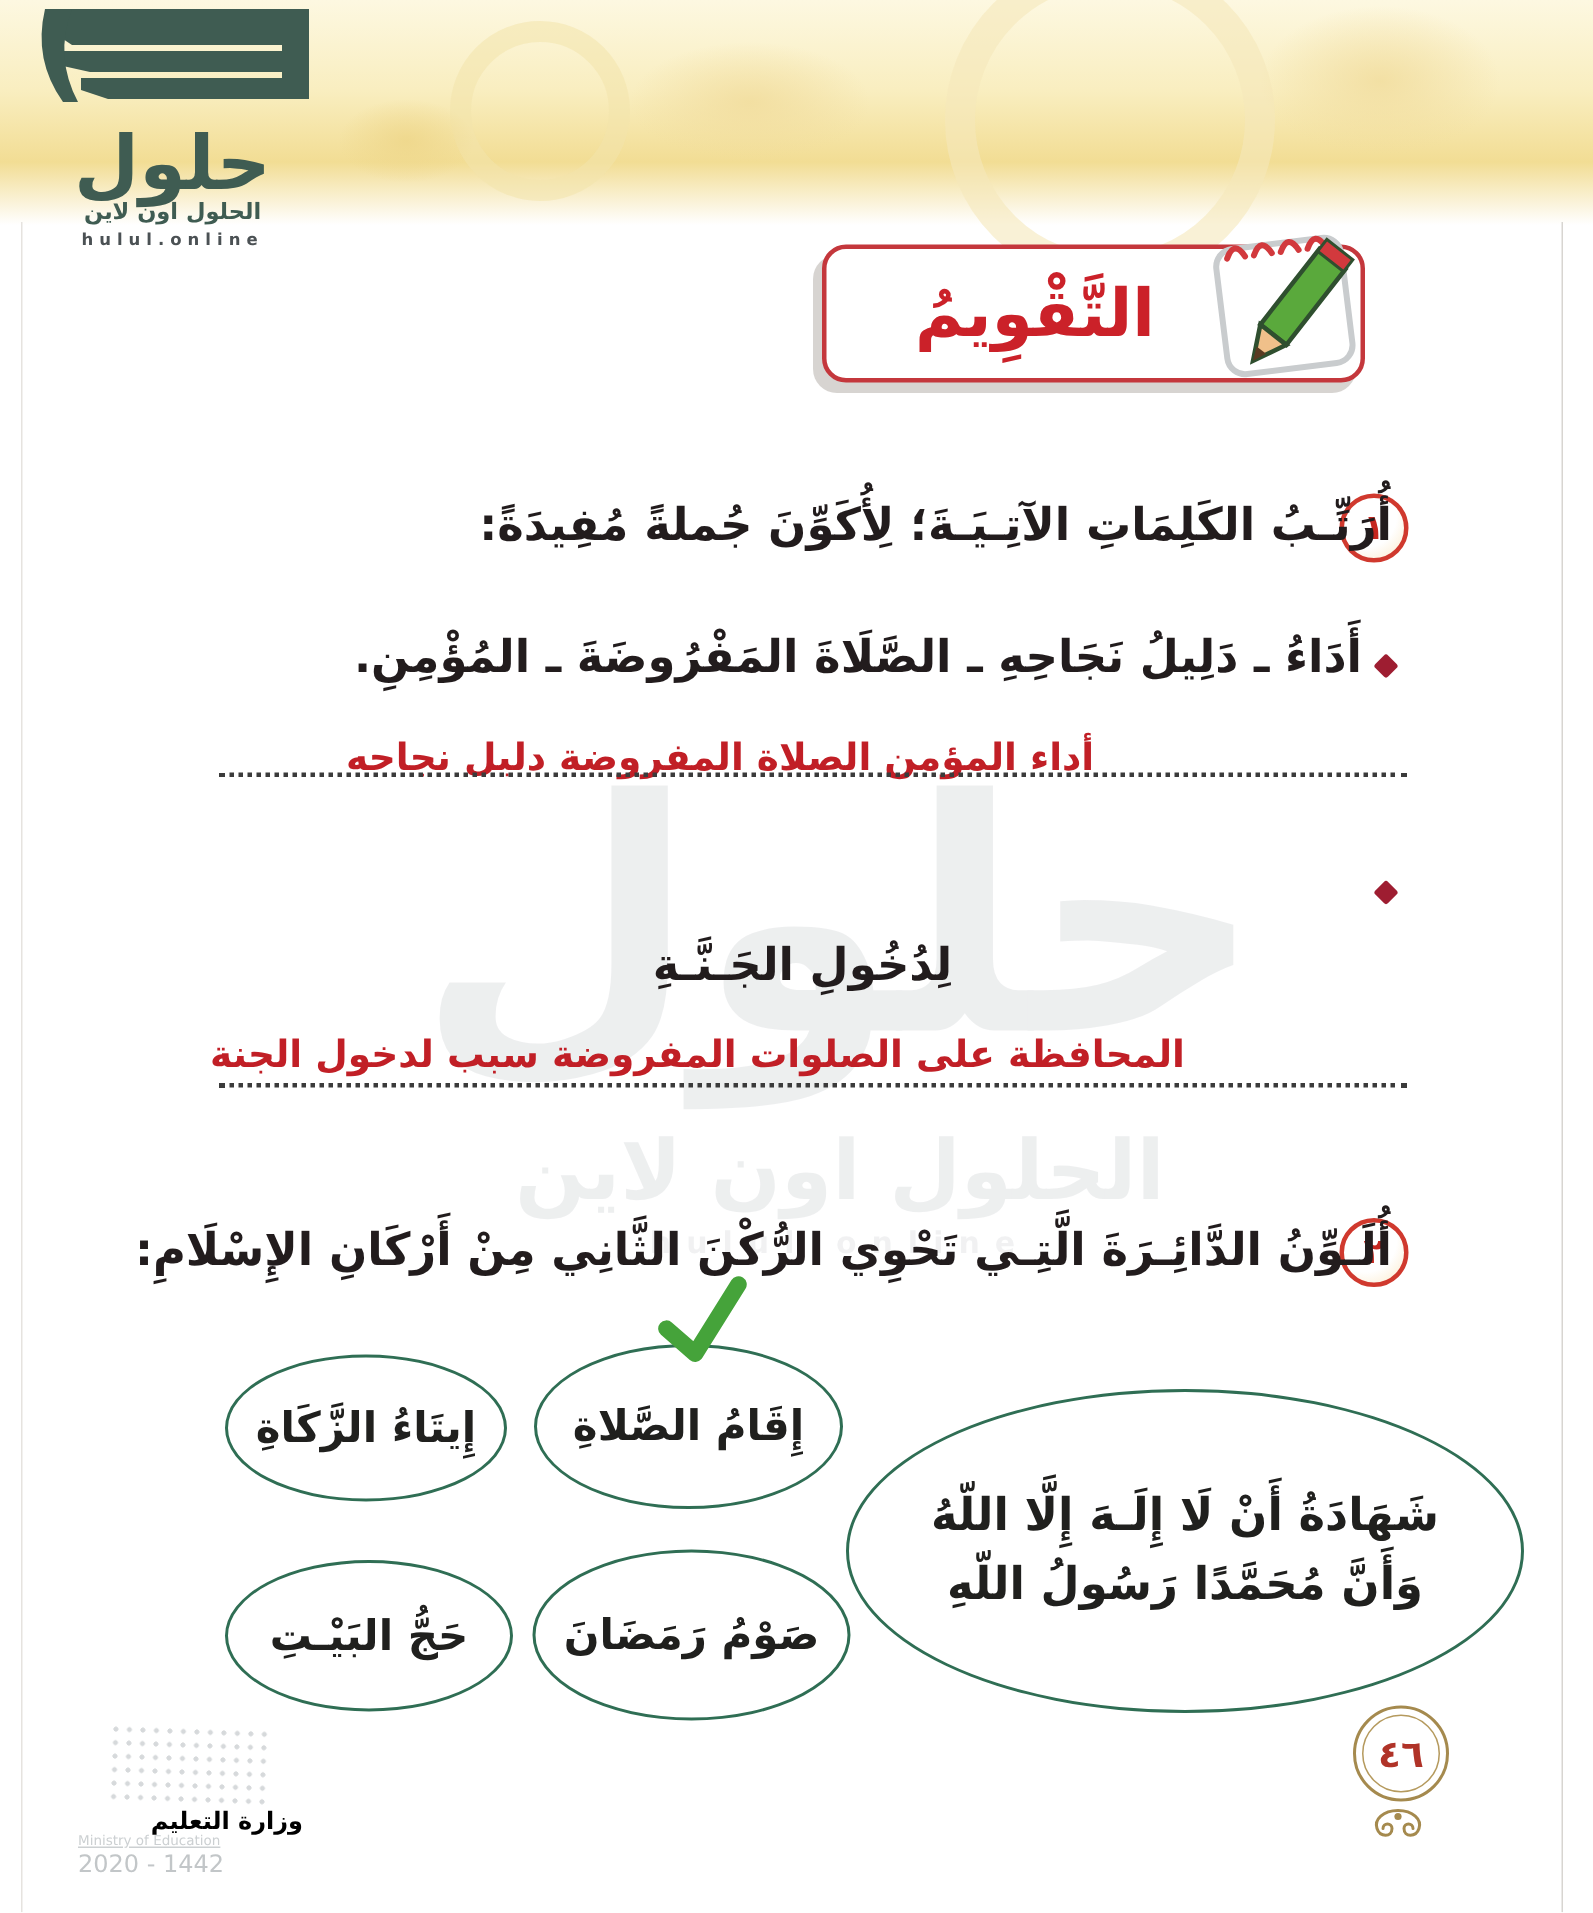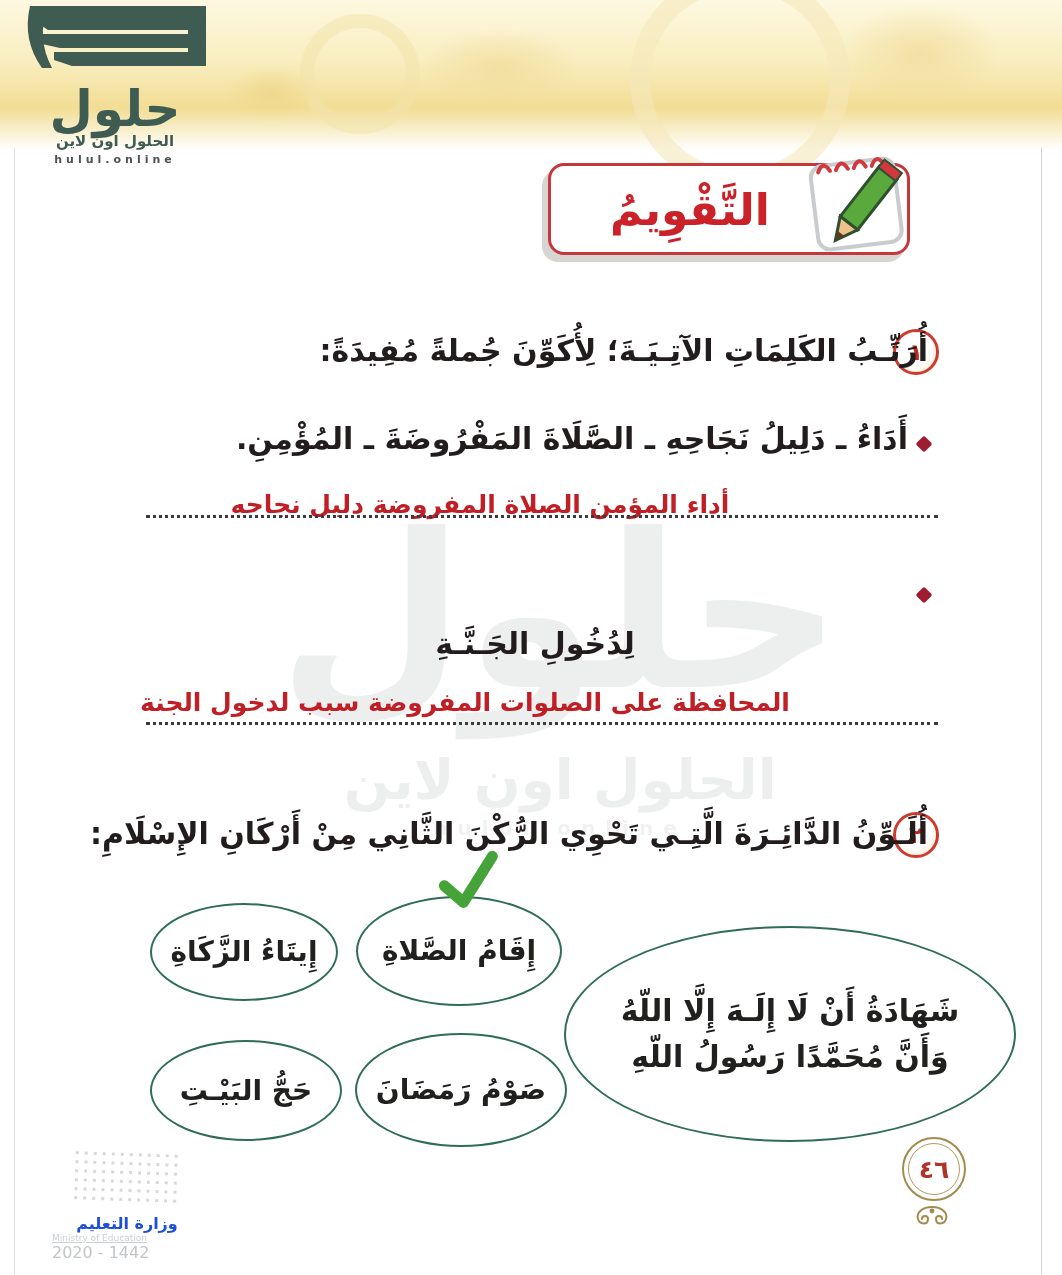--- a/index.html
+++ b/index.html
@@ -53,21 +53,21 @@
   
   .pagenum{position:absolute;left:902px;top:1137px;width:60px;height:60px;border:2px solid #a58a4e;border-radius:50%;
     display:flex;align-items:center;justify-content:center;z-index:4;}
   .pagenum .inner{width:50px;height:50px;border:1px solid #b59a5e;border-radius:50%;display:flex;align-items:center;justify-content:center;
     font-size:25px;font-weight:bold;color:#b03328;}
   .flourish{position:absolute;left:898px;top:1203px;z-index:4;}
 
   .ministry{position:absolute;left:52px;top:1150px;width:150px;z-index:4;}
   .ministry .pattern{width:110px;height:52px;margin:0 auto;
     background-image:radial-gradient(#d6d9db 1.6px,transparent 1.7px);background-size:9px 9px;transform:rotate(2deg);}
-  .ministry .ar{font-size:16px;font-weight:bold;color:#1d4ed8;text-align:center;margin-top:12px;}
+  .ministry .ar{font-size:16px;font-weight:bold;color:#000000;text-align:right;margin-top:2px;}
   .ministry .en{font-size:9px;color:#ccd0d2;text-align:left;text-decoration:underline;}
   .ministry .yr{font-size:16px;color:#c2c6c8;text-align:left;}
 
   .edge{position:absolute;top:148px;width:1px;height:1127px;z-index:3;}
   .edge.r{left:1041px;background:#d8d5d1;}
   .edge.l{left:14px;background:#e6e3df;}
 </style>
 </head>
 <body>
 

